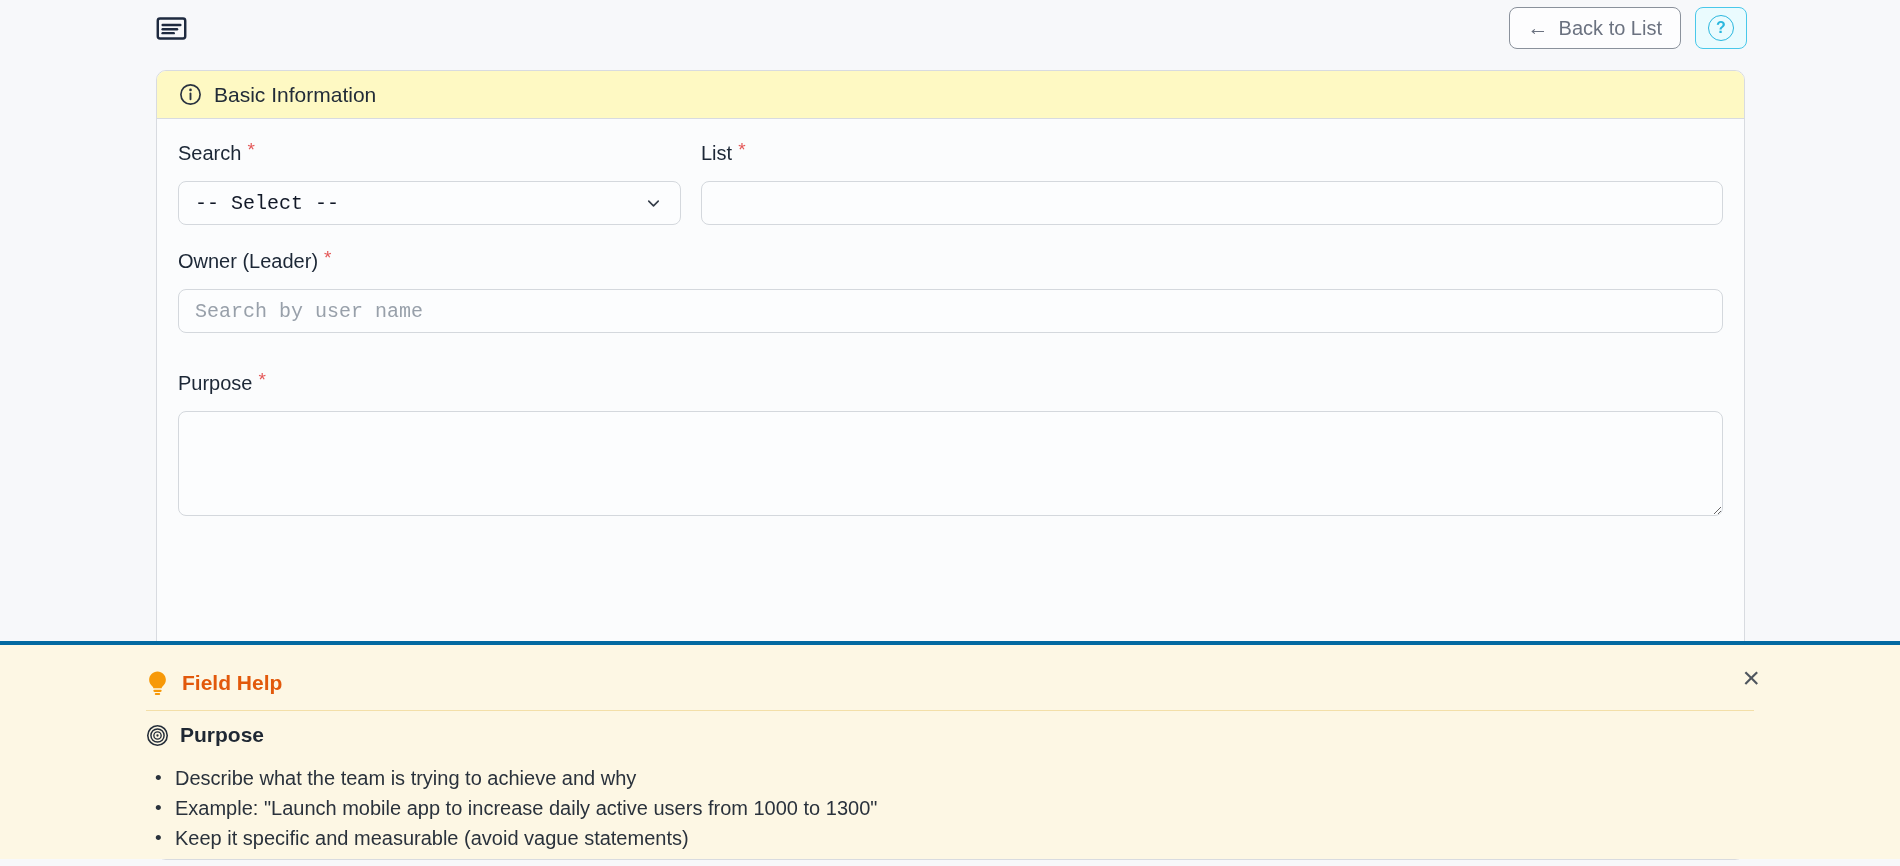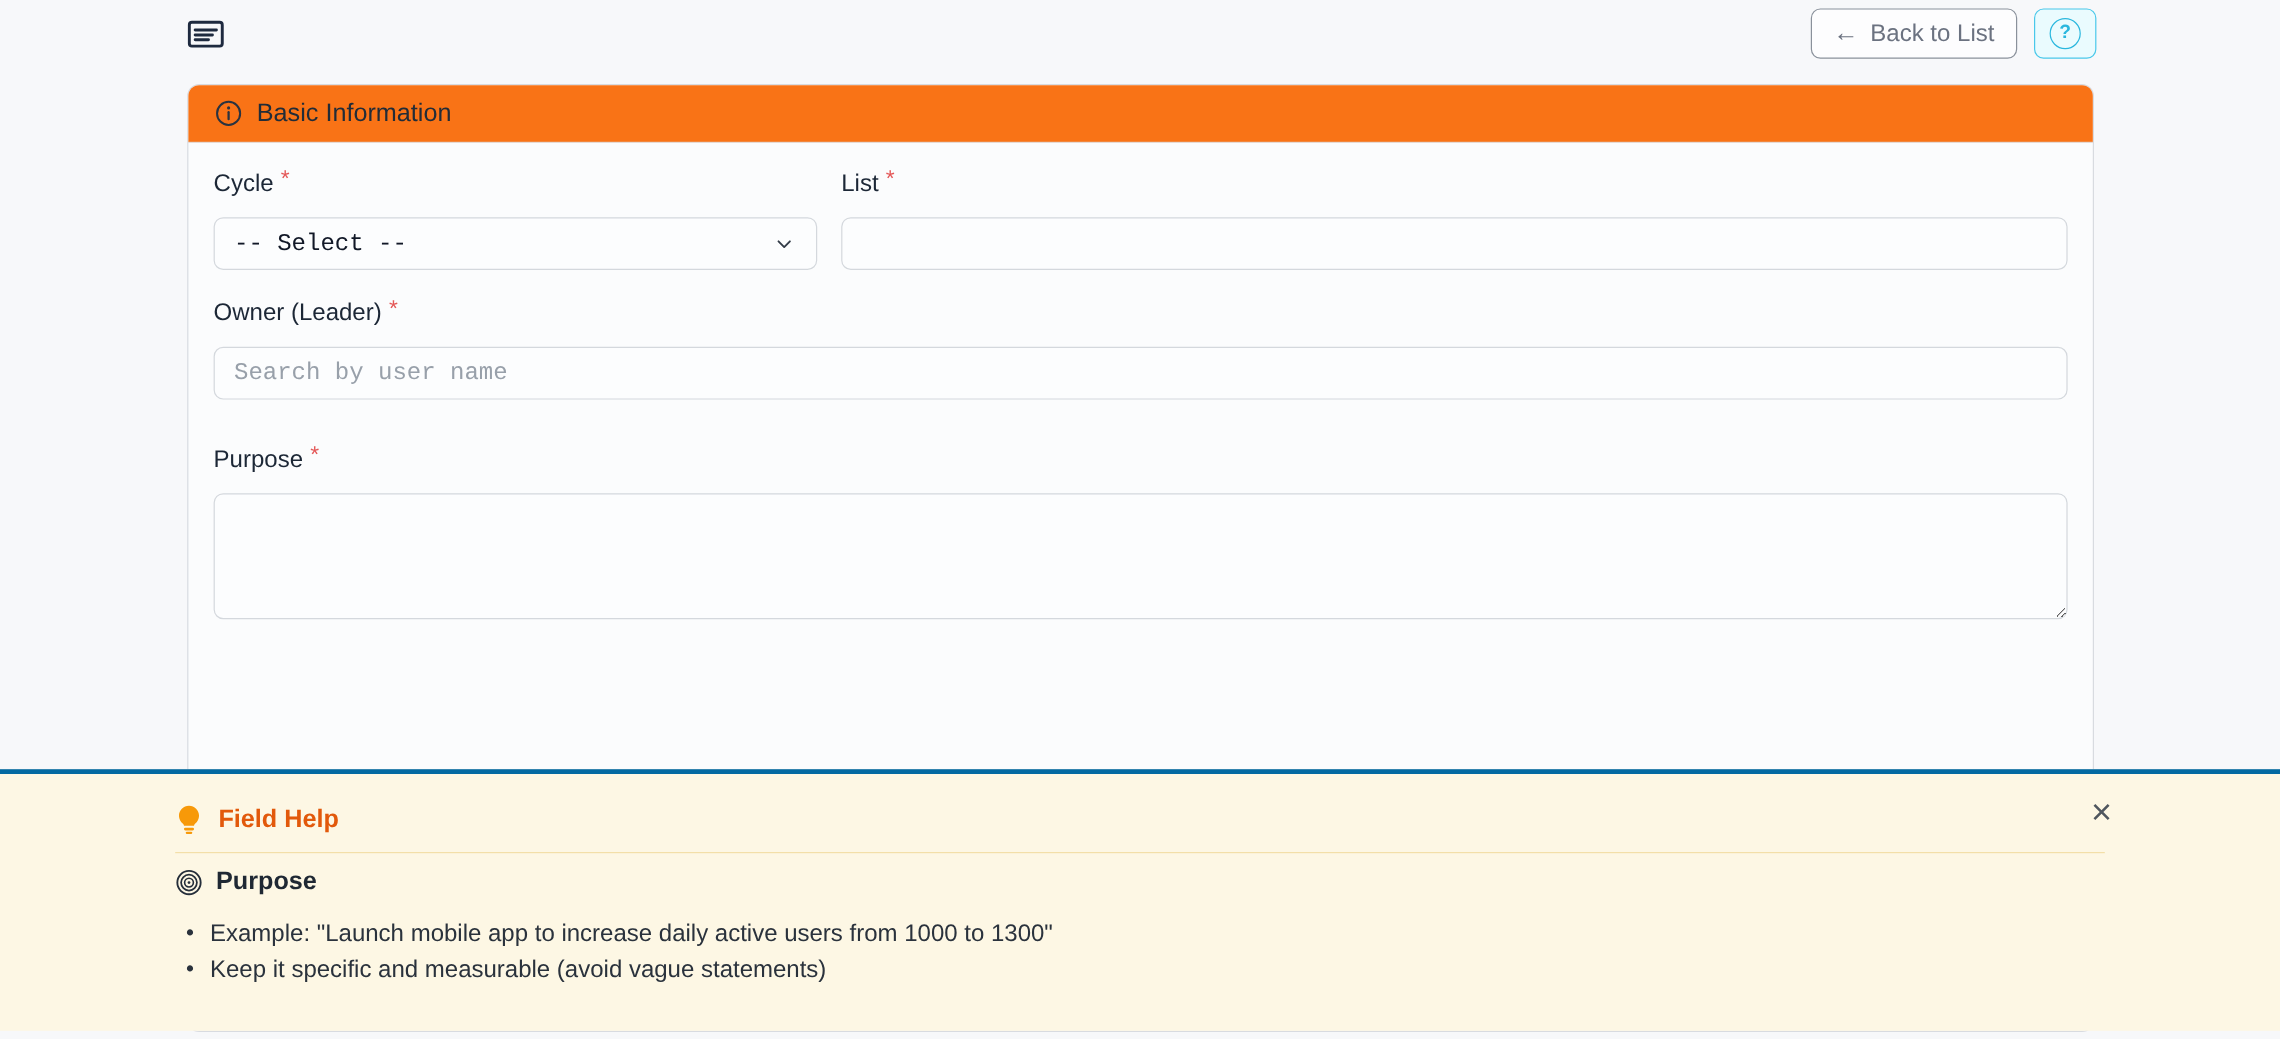--- a/index.html
+++ b/index.html
@@ -37,21 +37,21 @@
     color:#2ab7de; font-size:16px; font-weight:700;
   }
 
   
   .card {
     position:absolute; left:156px; top:70px; width:1589px; height:790px;
     background:#fbfcfd; border:1px solid #d8dbe0; border-radius:10px;
   }
   .card-header {
     height:48px; display:flex; align-items:center; gap:12px; padding:0 22px;
-    background:#f97316; border-bottom:1px solid #d8dbe0;
+    background:#fef9c3; border-bottom:1px solid #d8dbe0;
     border-radius:9px 9px 0 0;
     font-size:21px; color:#222c38;
   }
   .card-body { padding:22px 21px 0 21px; }
 
   .field-label { display:flex; align-items:center; font-size:20px; color:#1c2736; margin-bottom:16px; height:24px; }
   .req { color:#e45858; margin-left:6px; font-size:19px; position:relative; top:-3px; }
 
   .row { display:flex; gap:20px; margin-bottom:24px; }
   .col-cycle { width:503px; }
@@ -145,21 +145,21 @@
         </svg>
       </span>
       <span>Basic Information</span>
     </div>
 
     <div class="card-body">
 
       <div class="row">
         <div class="col-cycle">
           <div class="field-label">
-            <span>Cycle</span>
+            <span>Search</span>
               <span class="req">*</span>
           </div>
           <div class="control select-box" role="combobox">
             <span>-- Select --</span>
             <span class="chev">
               <svg width="19" height="19" viewBox="0 0 24 24" fill="none">
                 <path d="M6 9l6 6 6-6" stroke="#333c48" stroke-width="2" stroke-linecap="round" stroke-linejoin="round"></path>
               </svg>
             </span>
           </div>
@@ -214,20 +214,21 @@
             <svg width="23" height="23" viewBox="0 0 22 22" fill="none">
               <circle cx="11" cy="11" r="9.3" stroke="#252e3a" stroke-width="1.5"></circle>
               <circle cx="11" cy="11" r="6.3" stroke="#252e3a" stroke-width="1.4"></circle>
               <circle cx="11" cy="11" r="3.5" stroke="#252e3a" stroke-width="1.3"></circle>
               <circle cx="11" cy="11" r="1.1" fill="#252e3a"></circle>
             </svg>
           </span>
           <span>Purpose</span>
         </div>
         <ul class="help-bullets">
+          <li>Describe what the team is trying to achieve and why</li>
           <li>Example: "Launch mobile app to increase daily active users from 1000 to 1300"</li>
           <li>Keep it specific and measurable (avoid vague statements)</li>
         </ul>
       </div>
     </div>
   </div>
 
 </div>
 
 </body></html>

